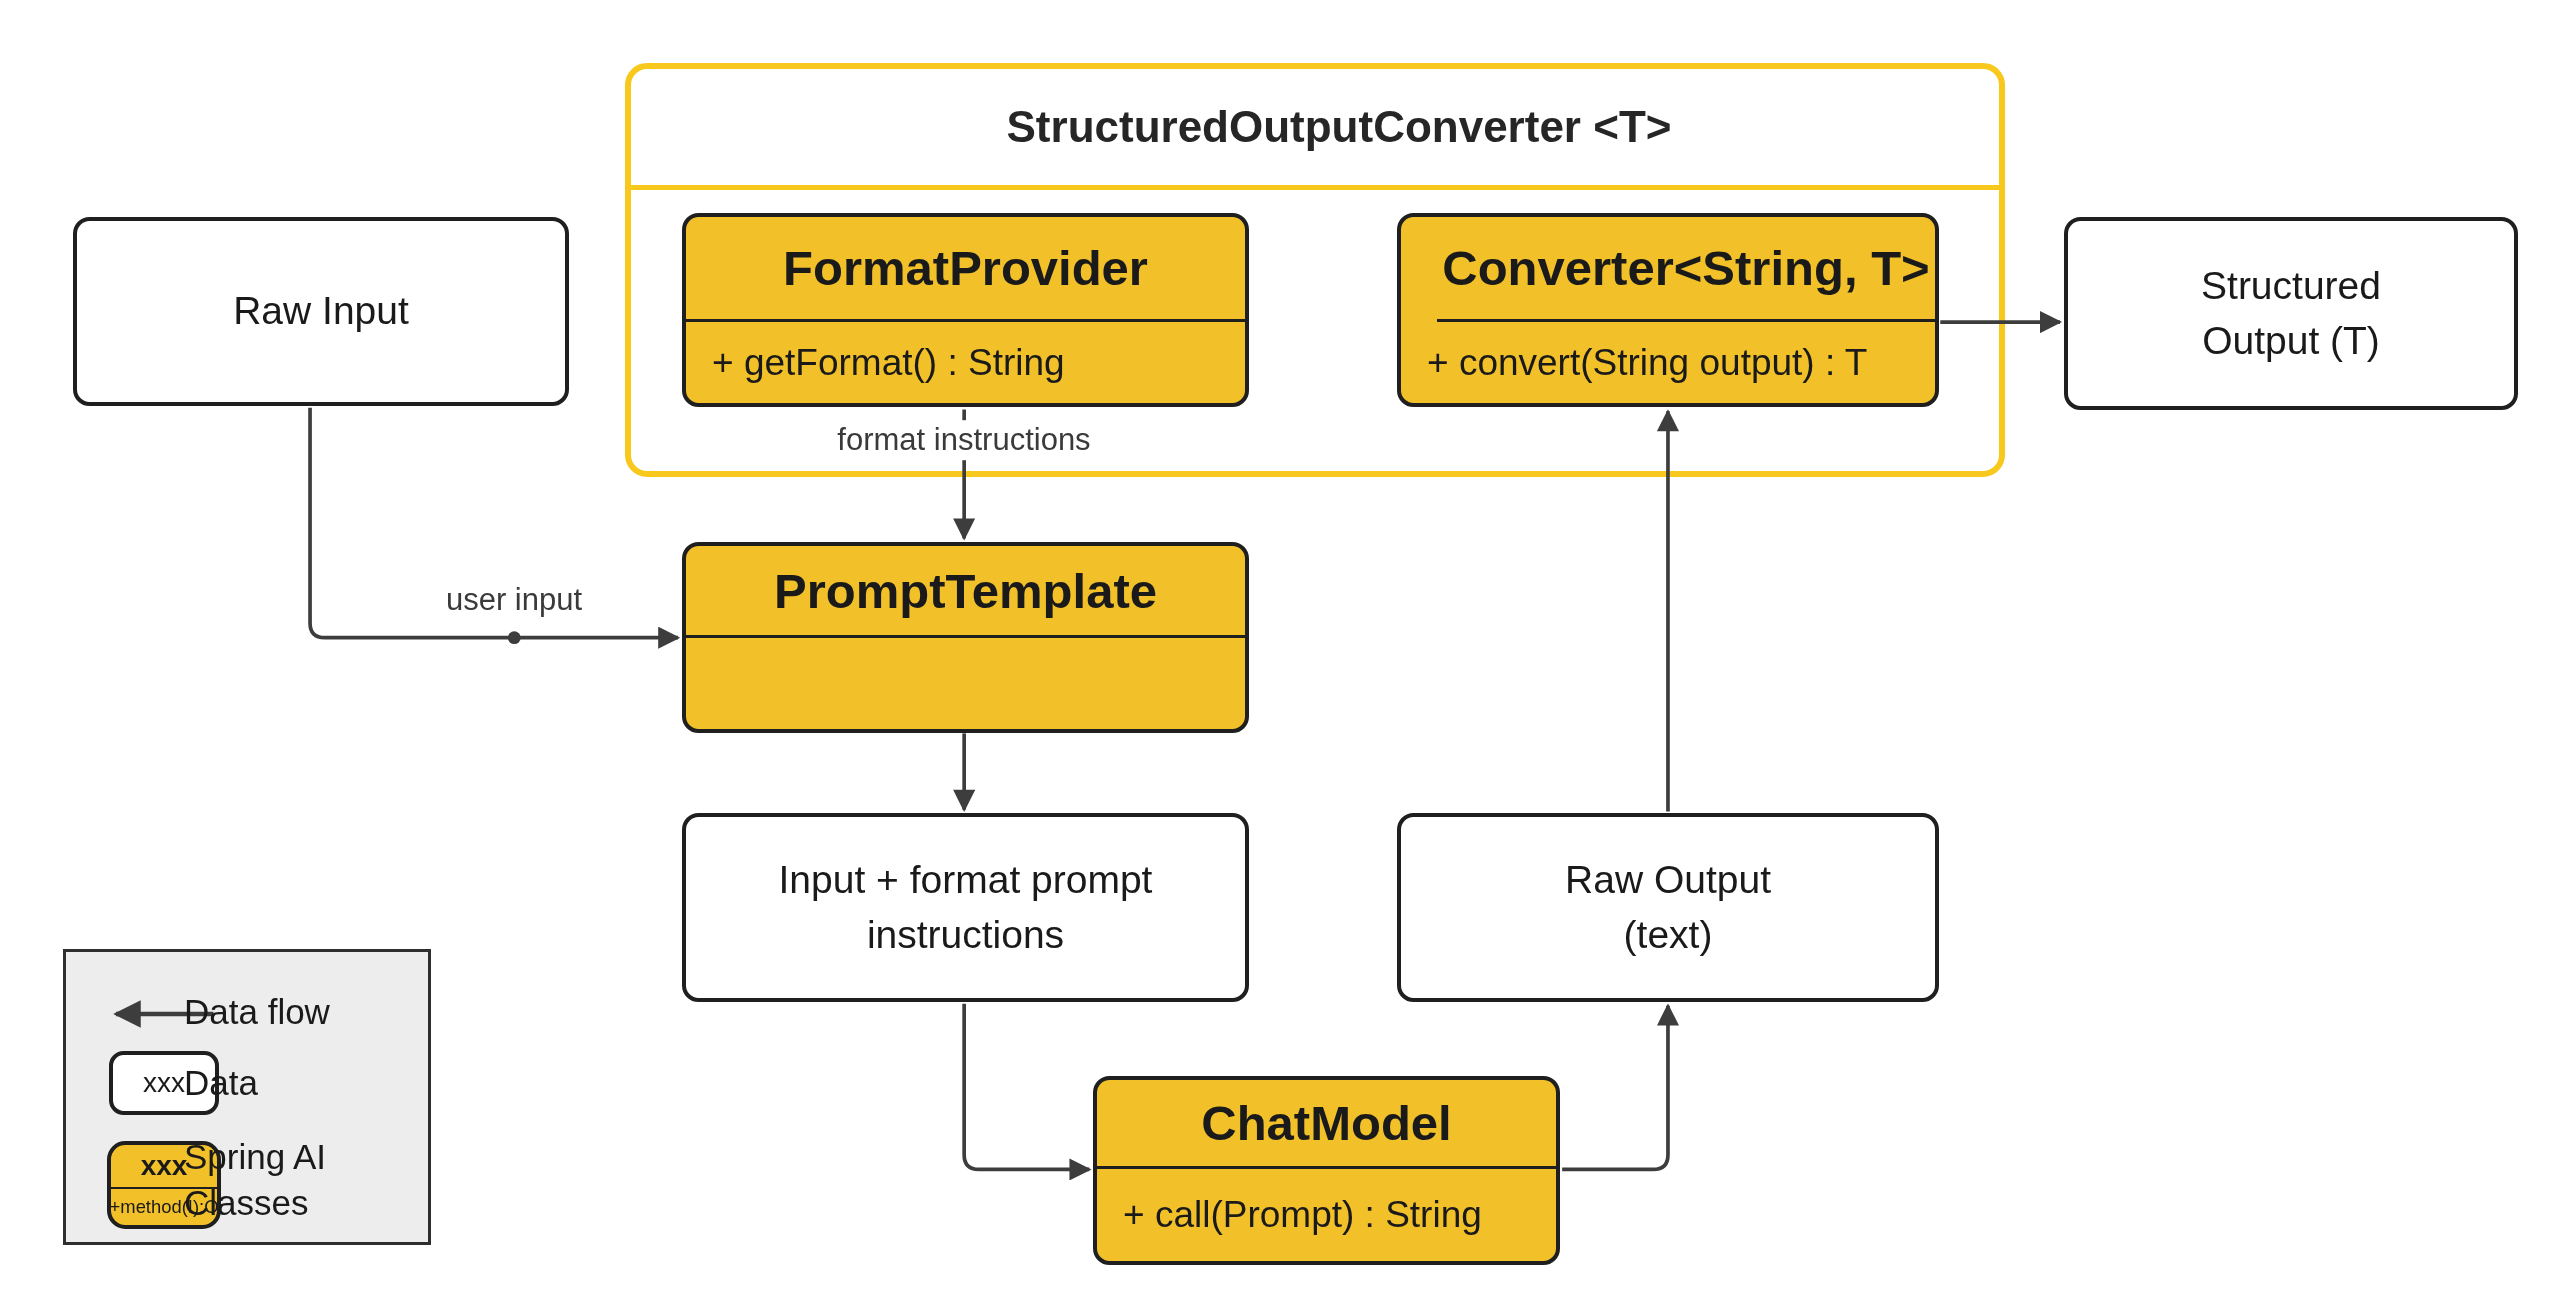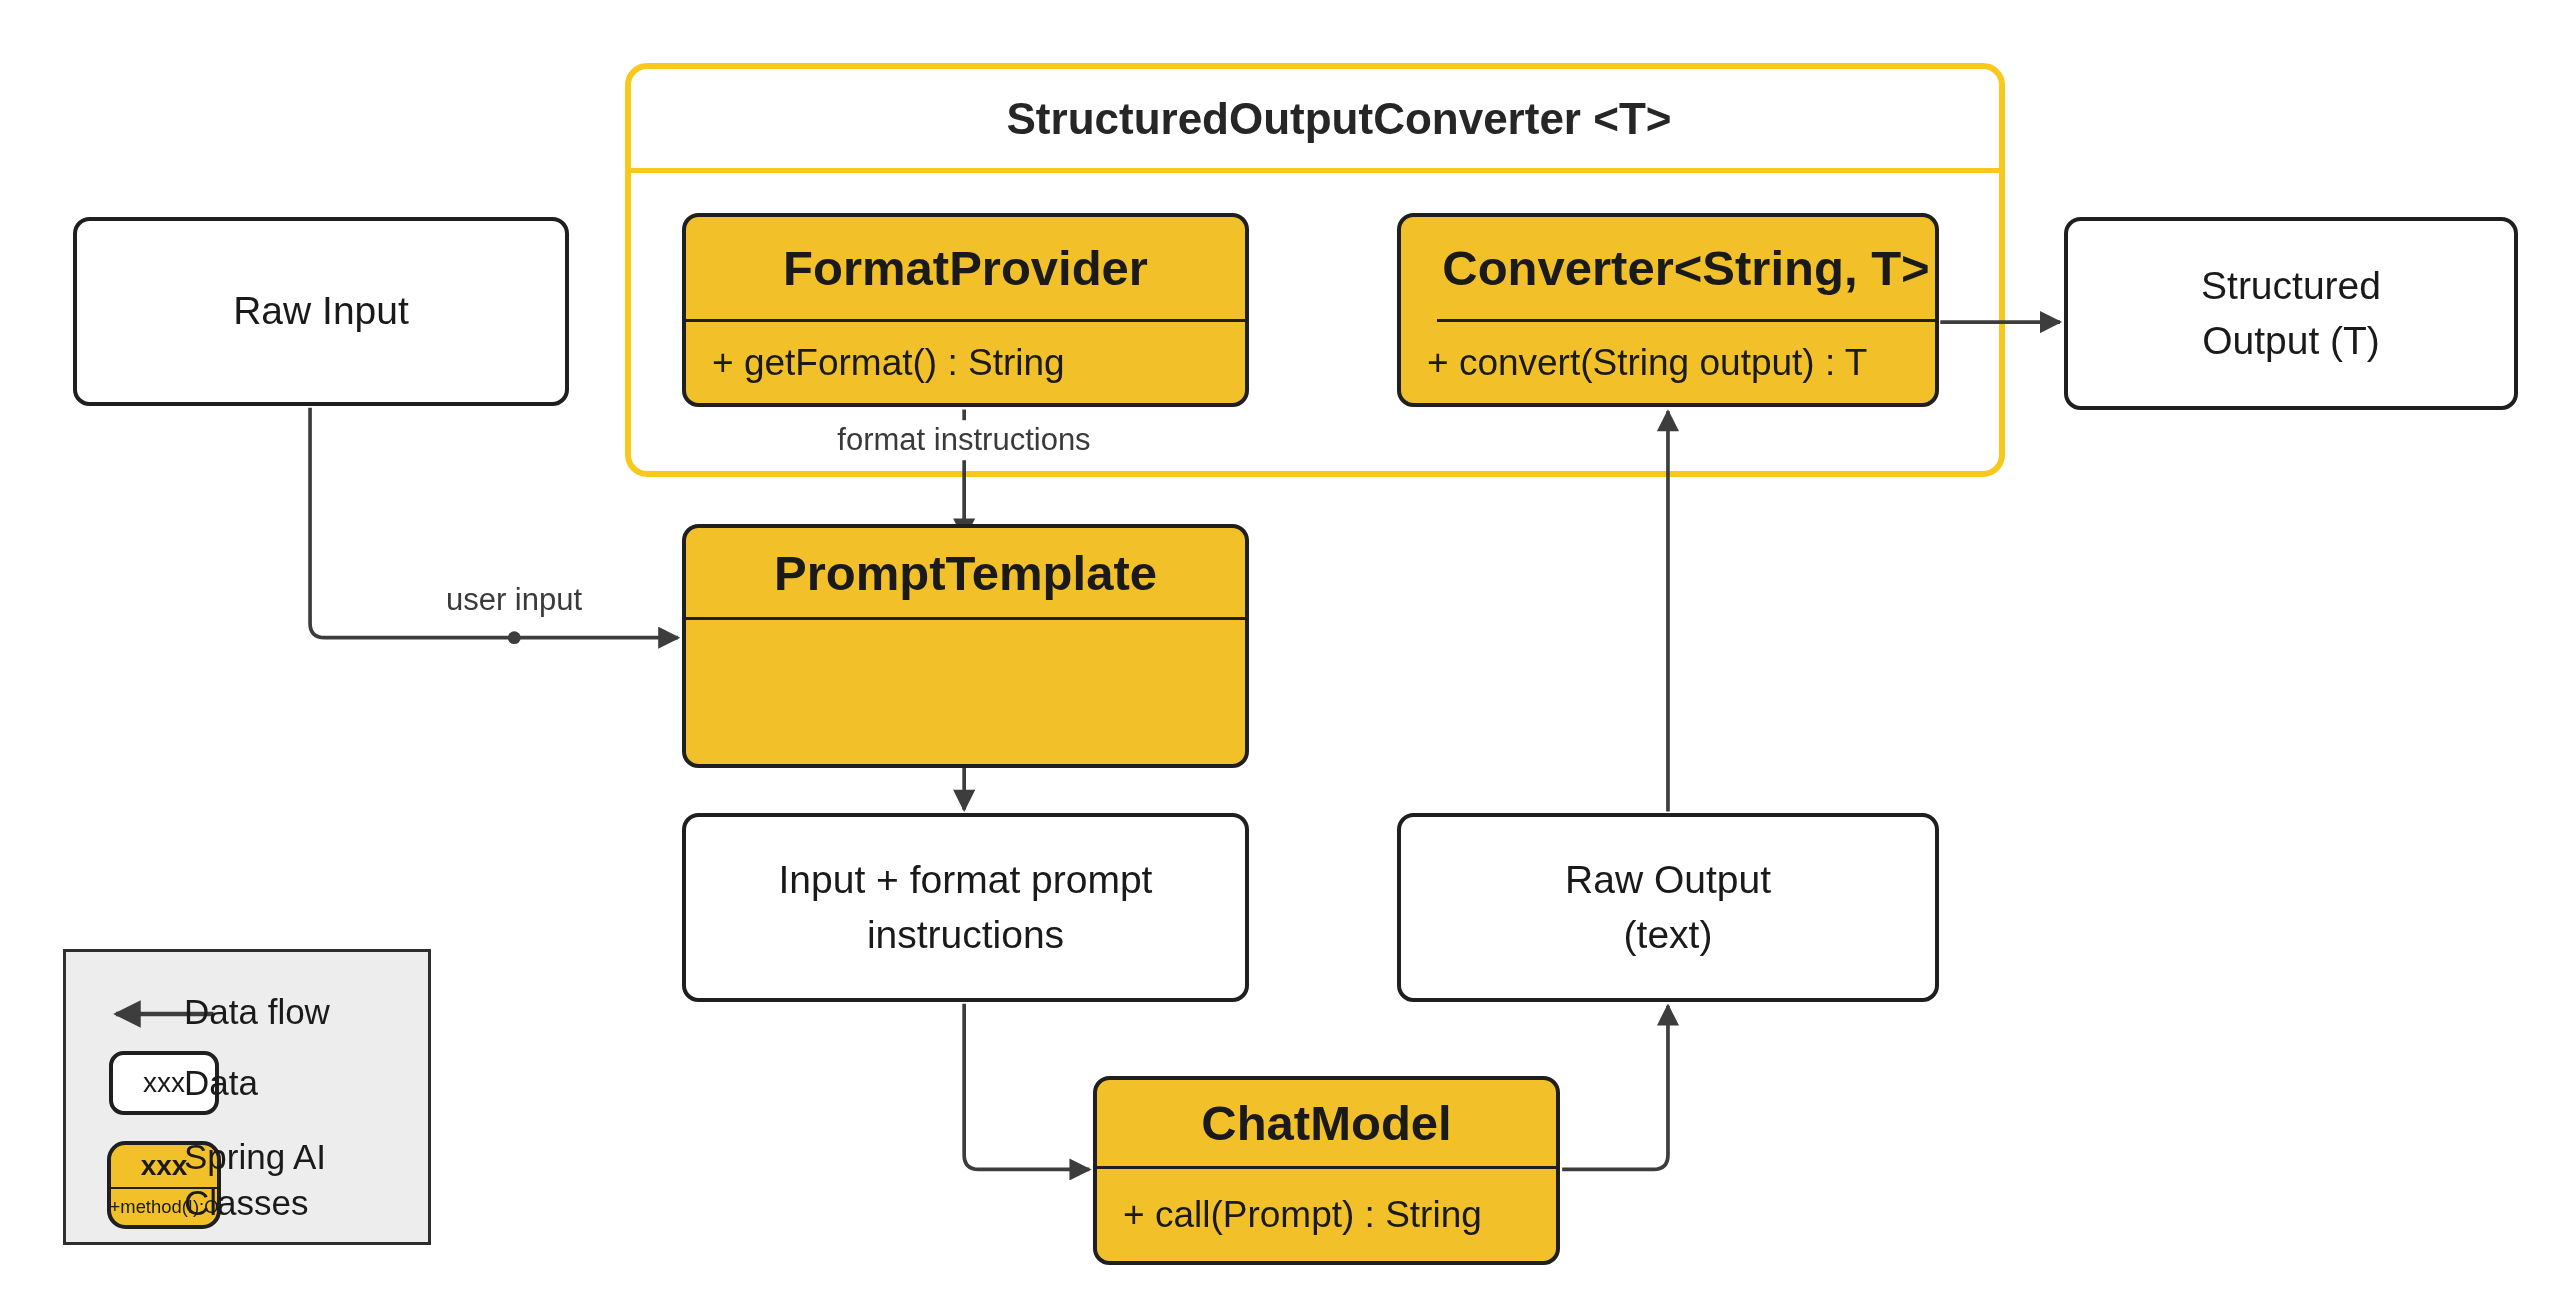--- a/index.html
+++ b/index.html
@@ -18,21 +18,21 @@
 
   
   .layer-bg{position:absolute;z-index:1;}
   #wires{position:absolute;left:0;top:0;z-index:2;}
   .box{position:absolute;z-index:3;}
   .edge-label{position:absolute;z-index:4;}
 
   
   .outer-container{left:625px;top:63px;width:1380px;height:414px;
     background:#fff;border:6.4px solid var(--yellow-border);border-radius:22px;}
-  .outer-title{height:104px;display:flex;align-items:center;justify-content:center;
+  .outer-title{height:121px;display:flex;align-items:center;justify-content:center;
     border-bottom:5.5px solid var(--yellow-border);
     font-size:44px;font-weight:bold;color:#262626;padding-left:48px;}
 
   
   .class-box{background:var(--yellow-fill);border:4.6px solid var(--ink);
     border-radius:16.6px;display:flex;flex-direction:column;overflow:hidden;}
   .class-title{display:flex;align-items:center;justify-content:center;
     font-weight:bold;font-size:49px;border-bottom:3.7px solid var(--ink);}
   .class-method{flex:1;display:flex;align-items:center;
     font-size:37px;padding-left:26px;}
@@ -111,21 +111,21 @@
   <div class="box class-box" style="left:682px;top:213px;width:567px;height:194px;">
     <div class="class-title" style="height:105px;">FormatProvider</div>
     <div class="class-method">+ getFormat() : String</div>
   </div>
 
   <div class="box class-box" style="left:1397px;top:213px;width:542px;height:194px;">
     <div class="class-title" style="height:105px;margin-left:36px;">Converter&lt;String, T&gt;</div>
     <div class="class-method">+ convert(String output) : T</div>
   </div>
 
-  <div class="box class-box" style="left:682px;top:524px;width:567px;height:244px;">
+  <div class="box class-box" style="left:682px;top:542px;width:567px;height:191px;">
     <div class="class-title" style="height:92px;">PromptTemplate</div>
     <div class="class-method"></div>
   </div>
 
   <div class="box class-box" style="left:1093px;top:1076px;width:467px;height:189px;">
     <div class="class-title" style="height:89px;">ChatModel</div>
     <div class="class-method">+ call(Prompt) : String</div>
   </div>
 
   <div class="box node-box" style="left:73px;top:217px;width:496px;height:189px;">

